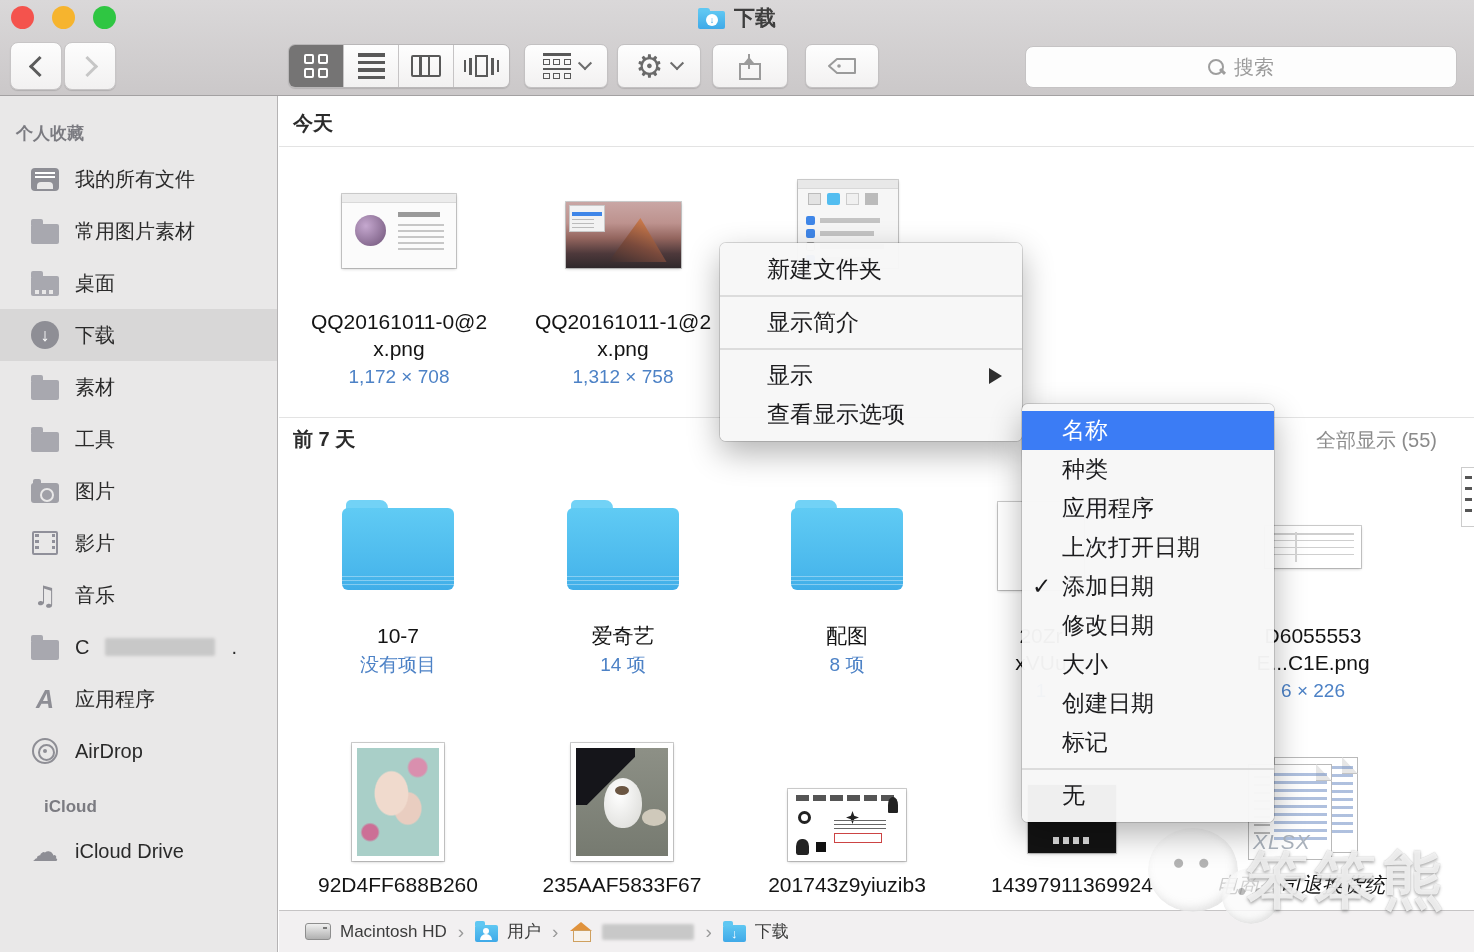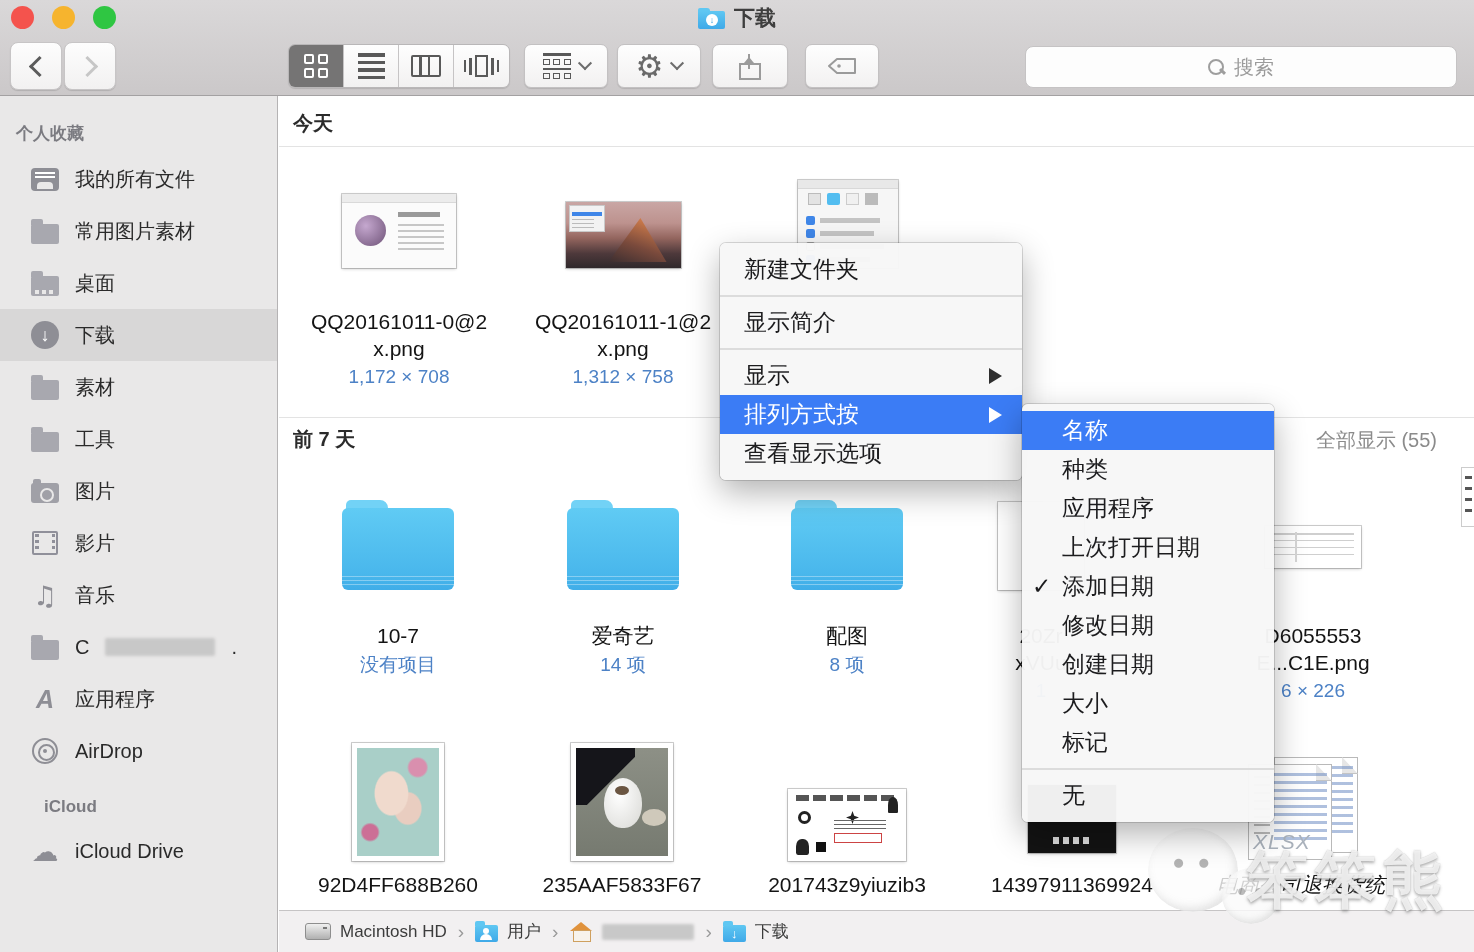--- a/index.html
+++ b/index.html
@@ -212,21 +212,21 @@
   .edge-file{position:absolute;right:0;top:372px;width:12px;height:58px;background:#fff;
        box-shadow:0 0 0 1px rgba(0,0,0,.2);}
   .edge-file i{position:absolute;left:3px;top:8px;width:7px;height:40px;display:block;
        background:repeating-linear-gradient(180deg,#555 0 3px,transparent 3px 11px);}
 
   
   .menu{position:absolute;background:rgba(247,247,247,.97);border-radius:6px;padding:7px 0;
         box-shadow:0 0 0 1px rgba(0,0,0,.14),0 12px 32px rgba(0,0,0,.3);}
   #ctxmenu{left:720px;top:243px;width:302px;z-index:20;}
   #submenu{left:1022px;top:404px;width:252px;z-index:21;}
-  .menu-item{position:relative;height:39px;line-height:39px;padding-left:24px;font-size:23px;color:#1c1c1e;
+  .menu-item{position:relative;height:39px;line-height:39px;padding-left:47px;font-size:23px;color:#1c1c1e;
              white-space:nowrap;}
   #submenu .menu-item{padding-left:40px;}
   .menu-item.highlighted{background:#3b7cf5;color:#fff;}
   .menu-sep{height:2px;background:#dcdcdc;margin:6px 0;}
   .menu-arrow{position:absolute;right:20px;top:50%;transform:translateY(-50%);width:0;height:0;
               border-left:13px solid #2f2f2f;border-top:8px solid transparent;border-bottom:8px solid transparent;}
   .highlighted .menu-arrow{border-left-color:#fff;}
   .menu-check{position:absolute;left:10px;top:0;font-size:23px;color:#1c1c1e;font-family:"DejaVu Sans",sans-serif;}
 
   
@@ -670,30 +670,29 @@
     <span class="wm-b2"></span>
     <span class="wm-text">笨笨熊</span>
   </div>
 
   <div class="menu" id="ctxmenu">
       <div class="menu-item"><span>新建文件夹</span></div>
       <div class="menu-sep"></div>
       <div class="menu-item"><span>显示简介</span></div>
       <div class="menu-sep"></div>
       <div class="menu-item"><span>显示</span><span class="menu-arrow"></span></div>
-      <div class="menu-item highlighted"><span>排列方式按</span><span class="menu-arrow"></span></div>
       <div class="menu-item"><span>查看显示选项</span></div>
     </div>
   <div class="menu" id="submenu">
       <div class="menu-item highlighted"><span>名称</span></div>
       <div class="menu-item"><span>种类</span></div>
       <div class="menu-item"><span>应用程序</span></div>
       <div class="menu-item"><span>上次打开日期</span></div>
       <div class="menu-item"><span class="menu-check">✓</span><span>添加日期</span></div>
       <div class="menu-item"><span>修改日期</span></div>
+      <div class="menu-item"><span>大小</span></div>
       <div class="menu-item"><span>创建日期</span></div>
-      <div class="menu-item"><span>大小</span></div>
       <div class="menu-item"><span>标记</span></div>
       <div class="menu-sep"></div>
       <div class="menu-item"><span>无</span></div>
     </div>
 
 </div>
 
 </body></html>

